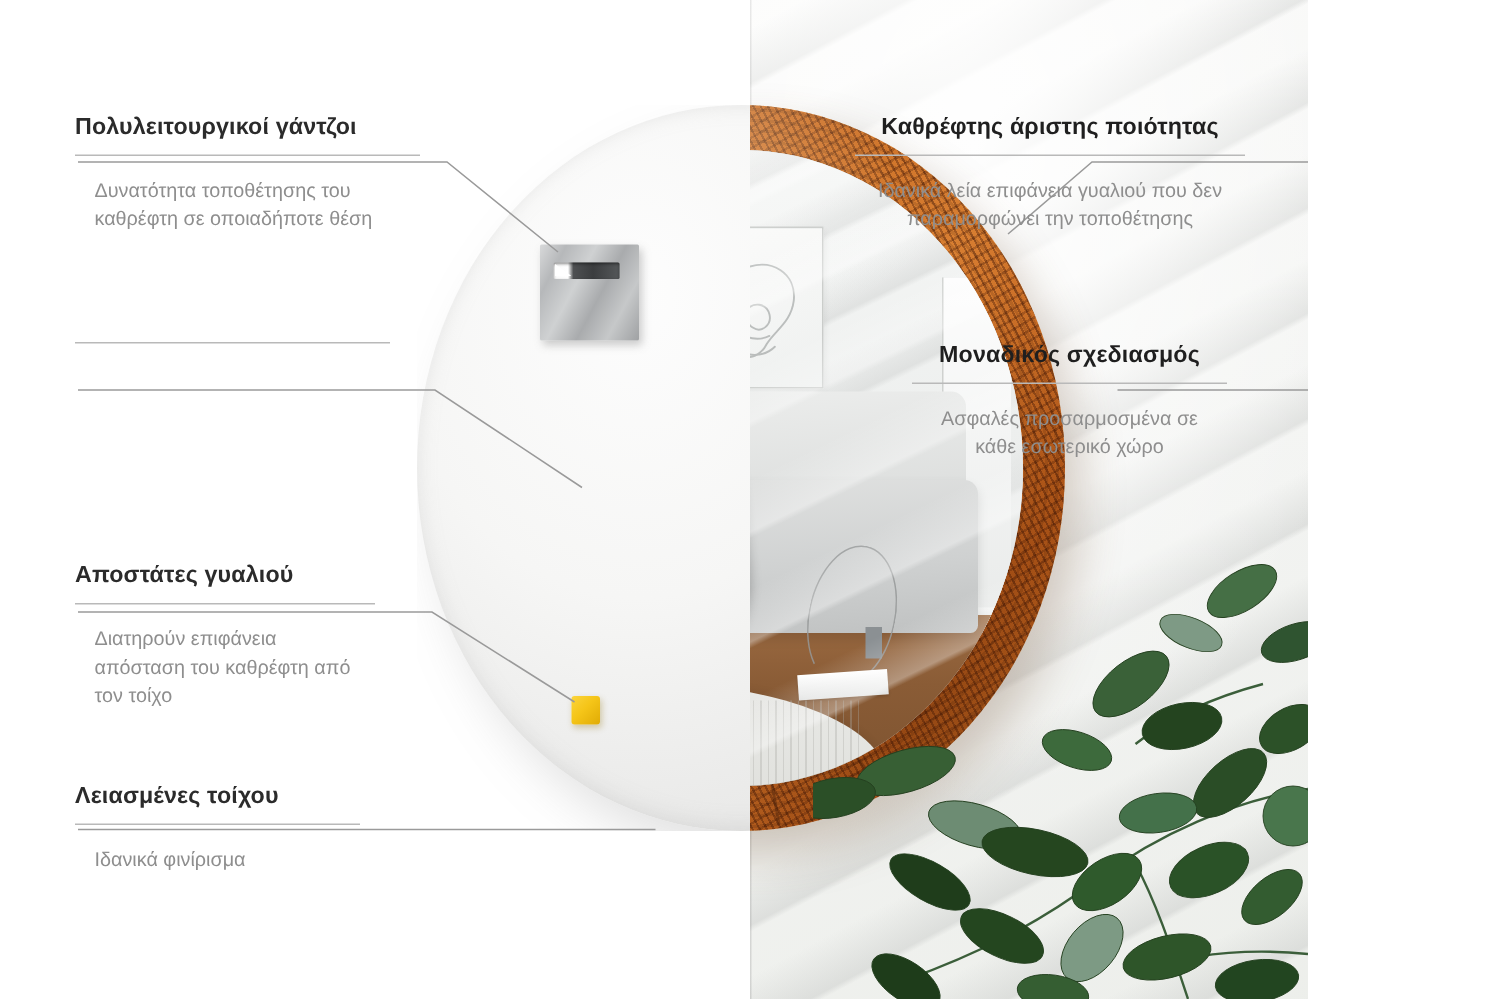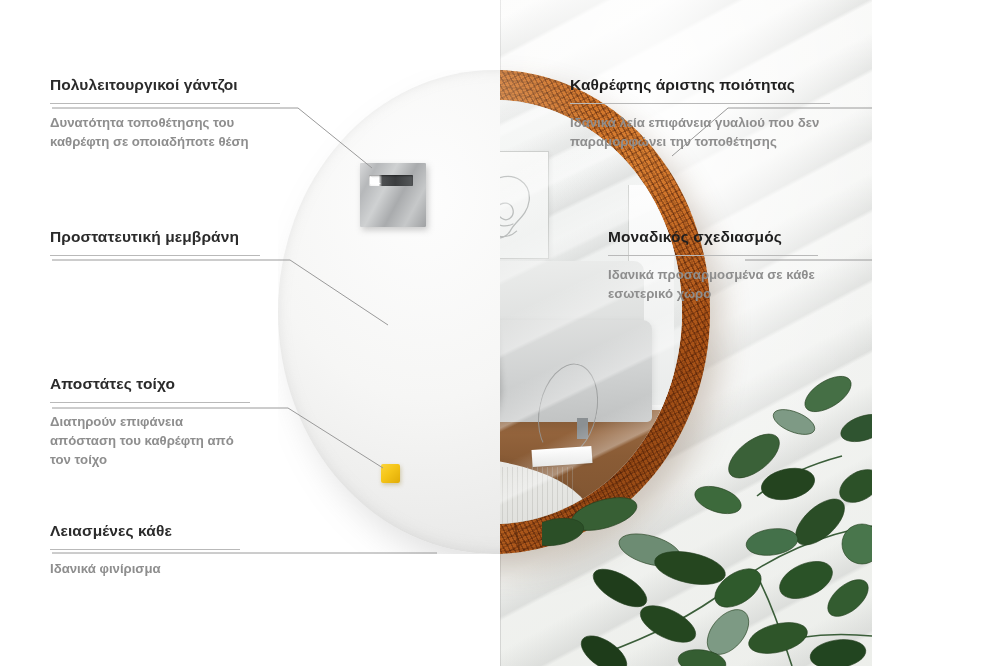--- a/index.html
+++ b/index.html
@@ -158,23 +158,23 @@
   .lines{position:absolute;left:0;top:0;width:1000px;height:666px;pointer-events:none;}
 
   
   .label{position:absolute;}
   .label .ttl{
     font-size:15.5px;font-weight:bold;color:#2b2b2b;letter-spacing:0.1px;
     margin:0 0 9px 0;white-space:nowrap;
   }
   .label .rule{height:1px;background:#b9b9b9;margin-bottom:9px;}
   .label .desc{
-    font-size:13.2px;color:#8e8e8e;line-height:1.45;font-weight:700;margin:0;
-  }
-  .label.right{text-align:left;}
+    font-size:13.2px;color:#8e8e8e;line-height:1.45;font-weight:400;margin:13px;
+  }
+  .label.right{text-align:center;}
   .label.right .ttl{color:#1f1f1f;}
 
   .l1{left:50px;top:76px;width:230px;}
   .l2{left:50px;top:228px;width:210px;}
   .l3{left:50px;top:375px;width:200px;}
   .l4{left:50px;top:522px;width:190px;}
   .r1{right:42px;top:76px;width:260px;}
   .r2{right:54px;top:228px;width:210px;}
 
   
@@ -286,41 +286,40 @@
     </g>
   </svg>
 
   <div class="label l1">
     <div class="ttl">Πολυλειτουργικοί γάντζοι</div>
     <div class="rule"></div>
     <div class="desc">Δυνατότητα τοποθέτησης του καθρέφτη σε οποιαδήποτε θέση</div>
   </div>
 
   <div class="label l2">
-    <div class="ttl">Προστατευτική μεμβράνη</div>
     <div class="rule"></div>
   </div>
 
   <div class="label l3">
-    <div class="ttl">Αποστάτες τοίχο</div>
+    <div class="ttl">Αποστάτες γυαλιού</div>
     <div class="rule"></div>
     <div class="desc">Διατηρούν επιφάνεια απόσταση του καθρέφτη από τον τοίχο</div>
   </div>
 
   <div class="label l4">
-    <div class="ttl">Λειασμένες κάθε</div>
+    <div class="ttl">Λειασμένες τοίχου</div>
     <div class="rule"></div>
     <div class="desc">Ιδανικά φινίρισμα</div>
   </div>
 
   <div class="label right r1">
     <div class="ttl">Καθρέφτης άριστης ποιότητας</div>
     <div class="rule"></div>
     <div class="desc">Ιδανικά λεία επιφάνεια γυαλιού που δεν παραμορφώνει την τοποθέτησης</div>
   </div>
 
   <div class="label right r2">
     <div class="ttl">Μοναδικός σχεδιασμός</div>
     <div class="rule"></div>
-    <div class="desc">Ιδανικά προσαρμοσμένα σε κάθε εσωτερικό χώρο</div>
+    <div class="desc">Ασφαλές προσαρμοσμένα σε κάθε εσωτερικό χώρο</div>
   </div>
 
 </div>
 
 </body></html>

